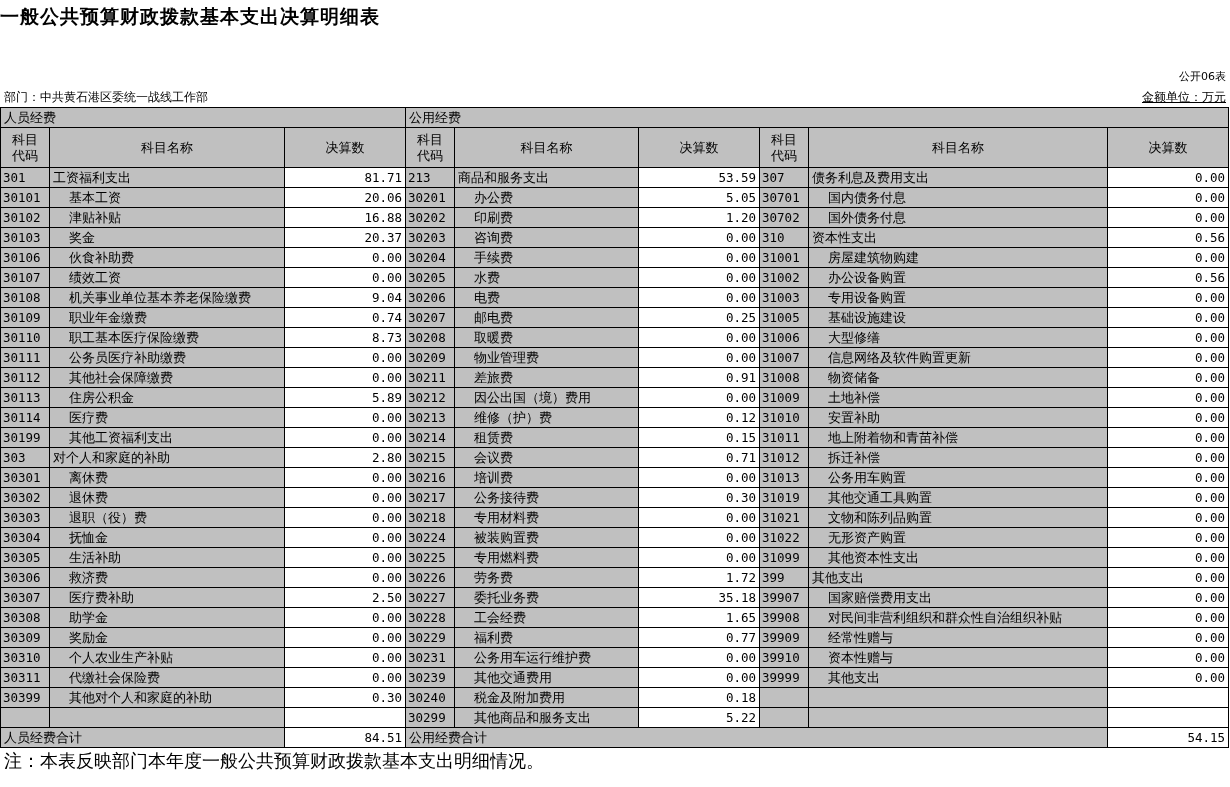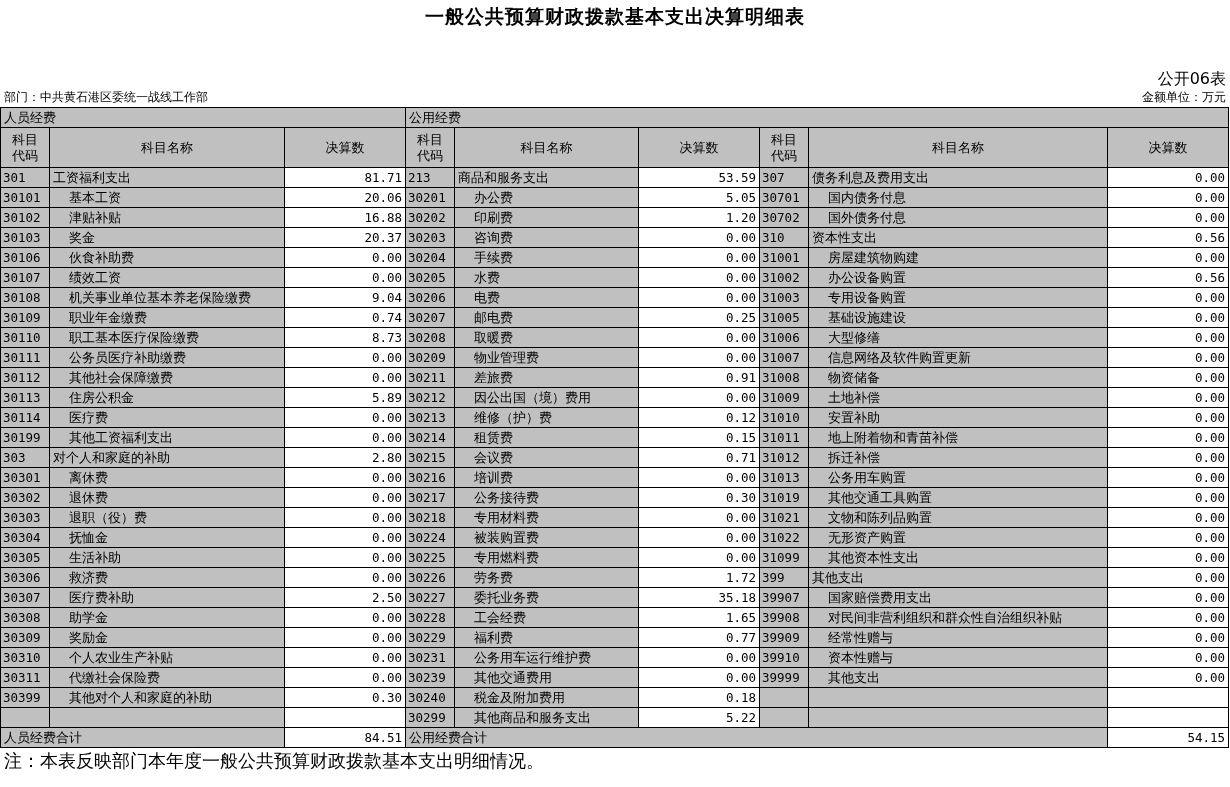--- a/index.html
+++ b/index.html
@@ -1,22 +1,22 @@
 <!DOCTYPE html>
 <html><head>
 <meta charset="utf-8">
 <style>
   html, body { margin:0; padding:0; background:#ffffff; }
   body { width:1230px; height:787px; position:relative; overflow:hidden;
          font-family: "DejaVu Sans", "Liberation Sans", sans-serif; color:#000; }
-  .title { position:absolute; left:0; width:1230px; top:4px; text-align:center;
+  .title { position:absolute; left:0; width:1230px; top:4px; text-align:left;
            font-size:19px; font-weight:bold; letter-spacing:1px; }
-  .form-no { position:absolute; right:4px; top:69px; font-size:16px; }
+  .form-no { position:absolute; right:4px; top:69px; font-size:11px; }
   .dept { position:absolute; left:4px; top:89px; font-size:12px; }
-  .unit { position:absolute; right:4px; top:89px; font-size:12px; }
+  .unit { position:absolute; right:4px; top:89px; font-size:12px;text-decoration:underline; }
   table.grid { position:absolute; left:0; top:107px; border-collapse:collapse;
                table-layout:fixed; width:1228px; font-size:13px; }
   table.grid td { border:1px solid #000; padding:0 3px; height:19px; line-height:19px;
                   white-space:nowrap; overflow:hidden; background:#c0c0c0; }
   table.grid td.num { background:#ffffff; text-align:right;
                       font-family: "DejaVu Sans Mono", "Liberation Mono", monospace; font-size:12.5px; }
   table.grid td.code { font-family: "DejaVu Sans Mono", "Liberation Mono", monospace; font-size:12.5px; padding-left:2px; }
   table.grid td.center { text-align:left;margin-top:41px; }
   table.grid tr.hdr2 td { height:39px; line-height:16px; text-align:center; }
   td.indent span { padding-left:16px; }

